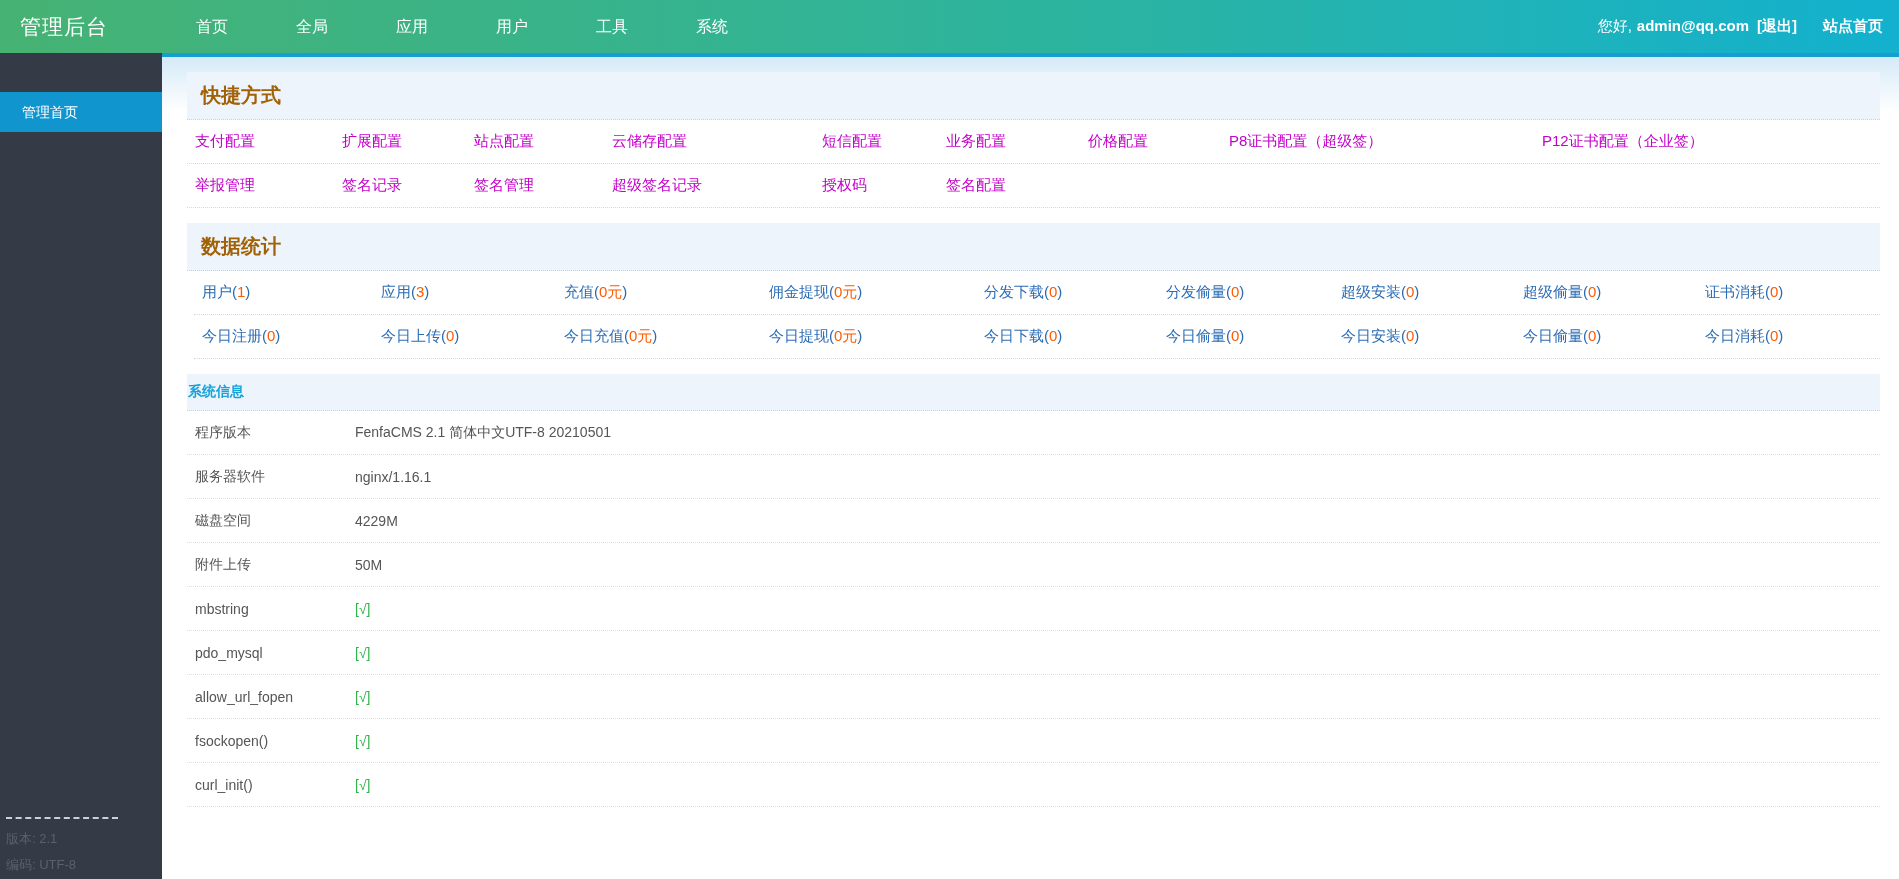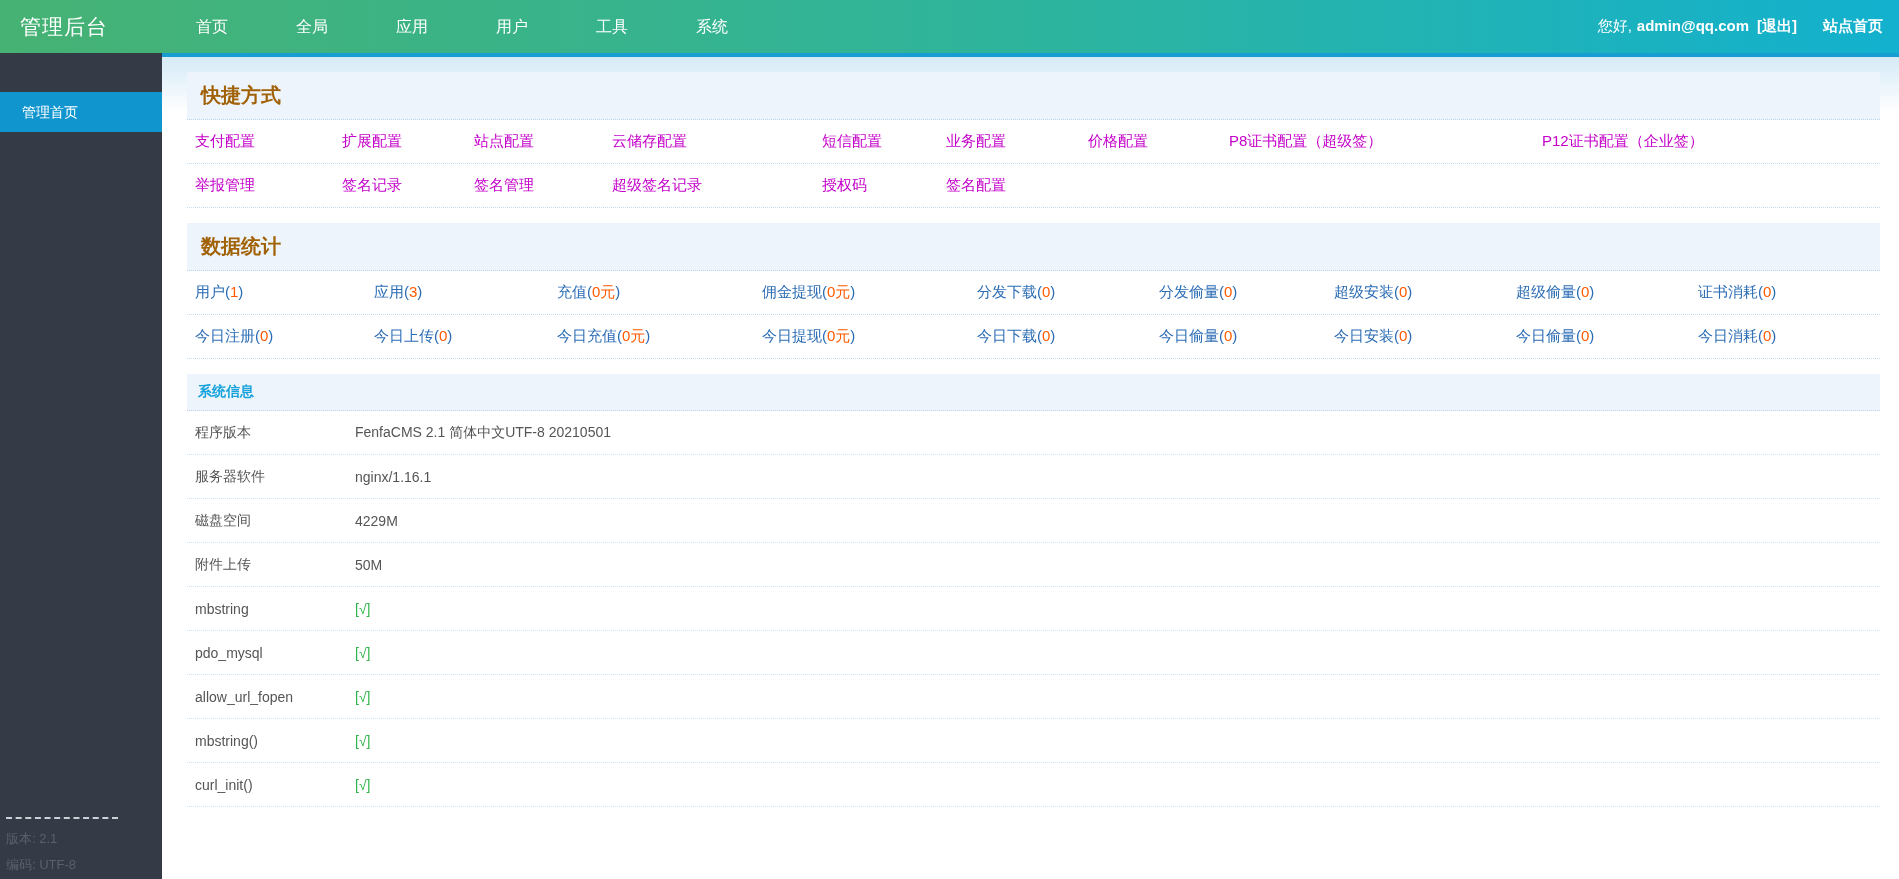--- a/index.html
+++ b/index.html
@@ -94,35 +94,36 @@
   }
 
   .section { margin-top: 15px; }
   .section-head {
     background: #eef4fb;
     border-bottom: 1px dotted #bcd6ec;
     font-weight: bold;
     padding: 10px 14px;
   }
   .section-head.red { color: #a16207; font-size: 20px; }
-  .section-head.blue { color: #17a2dc; font-size: 14px; padding: 9px 11px; }
+  .section-head.blue { color: #17a2dc; font-size: 14px; padding: 9px 1px; }
 
   .grid-row {
     display: grid;
     align-items: center;
     height: 44px;
     border-bottom: 1px dotted #c6ddef;
     font-size: 15px;
     padding-left: 8px;
   }
   .shortcuts-row {
     grid-template-columns: 147px 132px 138px 210px 124px 142px 141px 313px 1fr;
   }
   .stats-row {
     grid-template-columns: 179px 183px 205px 215px 182px 175px 182px 182px 1fr;
+    margin-left: 7px;
   }
   a.qlink { color: #c400c9; text-decoration: none; cursor: pointer; }
 
   .stat { color: #2b6cb4; cursor: pointer; white-space: nowrap; }
   .stat .num { color: #ff5a00; }
   .stat .num::before { content: "("; color: #2b6cb4; }
   .stat .num::after  { content: ")"; color: #2b6cb4; }
 
   .info-row {
     display: flex;
@@ -248,21 +249,21 @@
       </div>
       <div class="info-row">
         <span class="info-label">pdo_mysql</span>
         <span class="info-value check">[√]</span>
       </div>
       <div class="info-row">
         <span class="info-label">allow_url_fopen</span>
         <span class="info-value check">[√]</span>
       </div>
       <div class="info-row">
-        <span class="info-label">mbstring()</span>
+        <span class="info-label">fsockopen()</span>
         <span class="info-value check">[√]</span>
       </div>
       <div class="info-row">
         <span class="info-label">curl_init()</span>
         <span class="info-value check">[√]</span>
       </div>
     </div>
 
   </div>
 </div>

